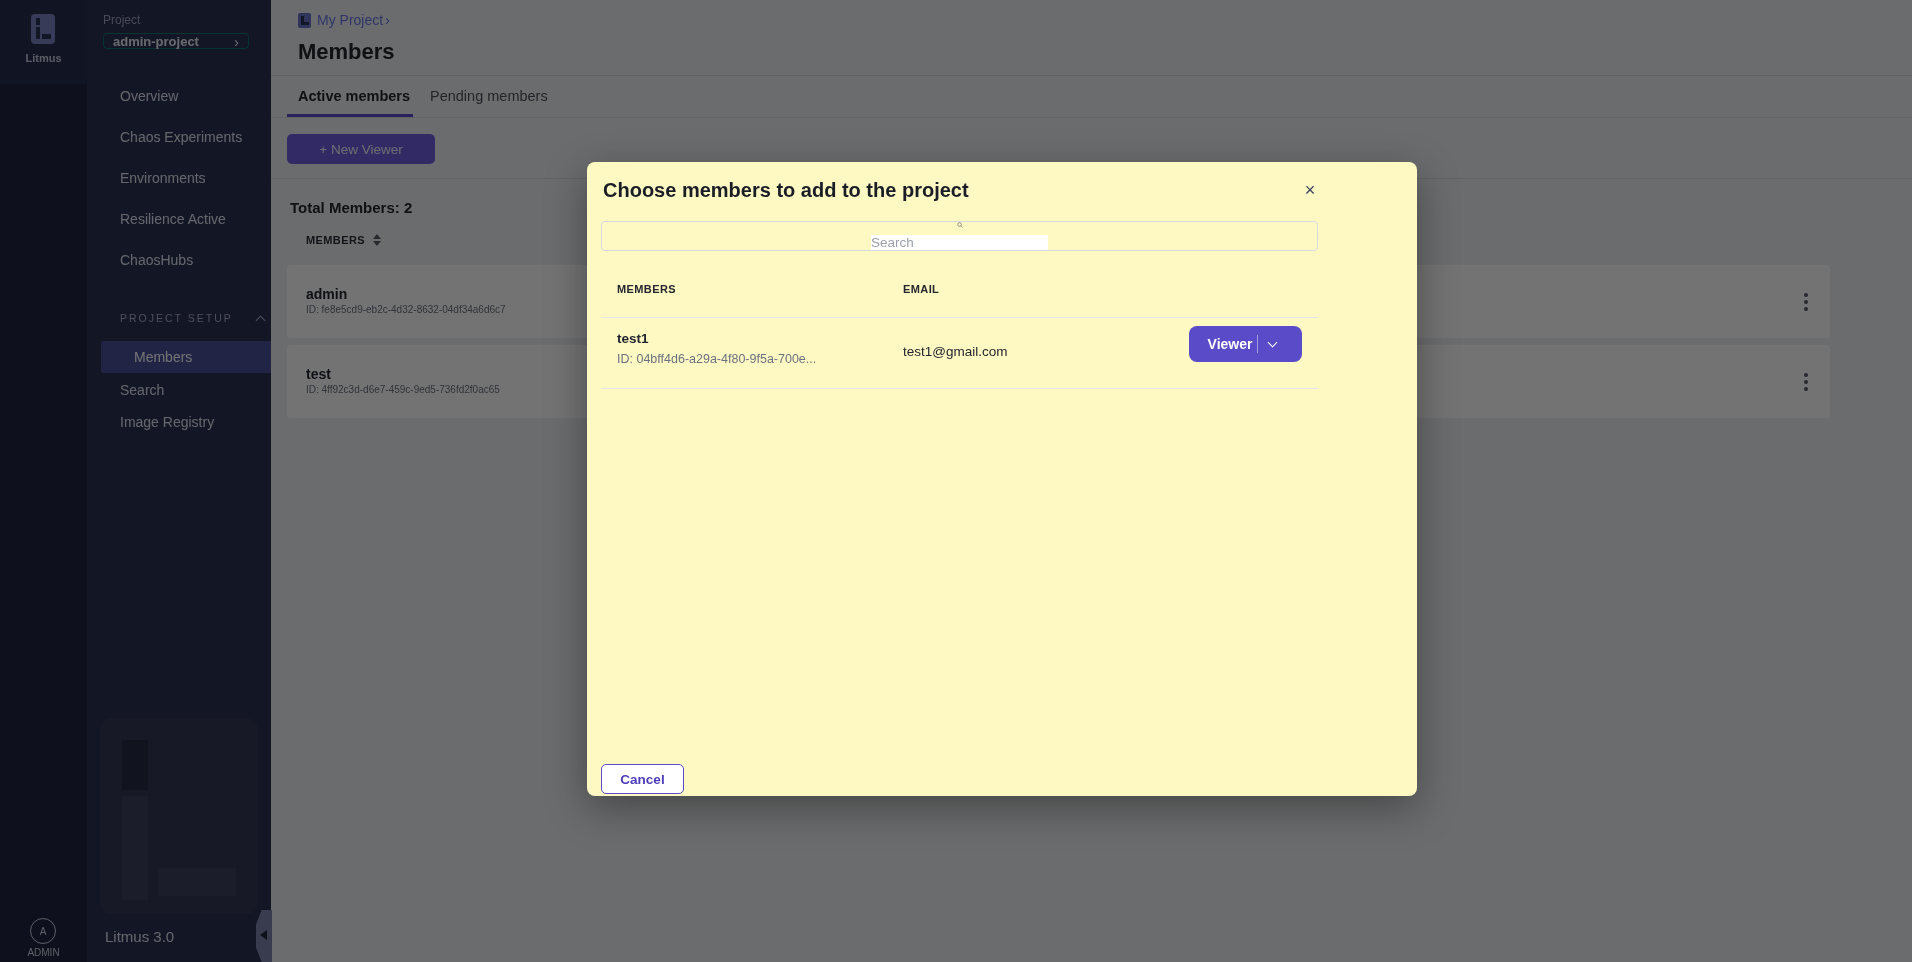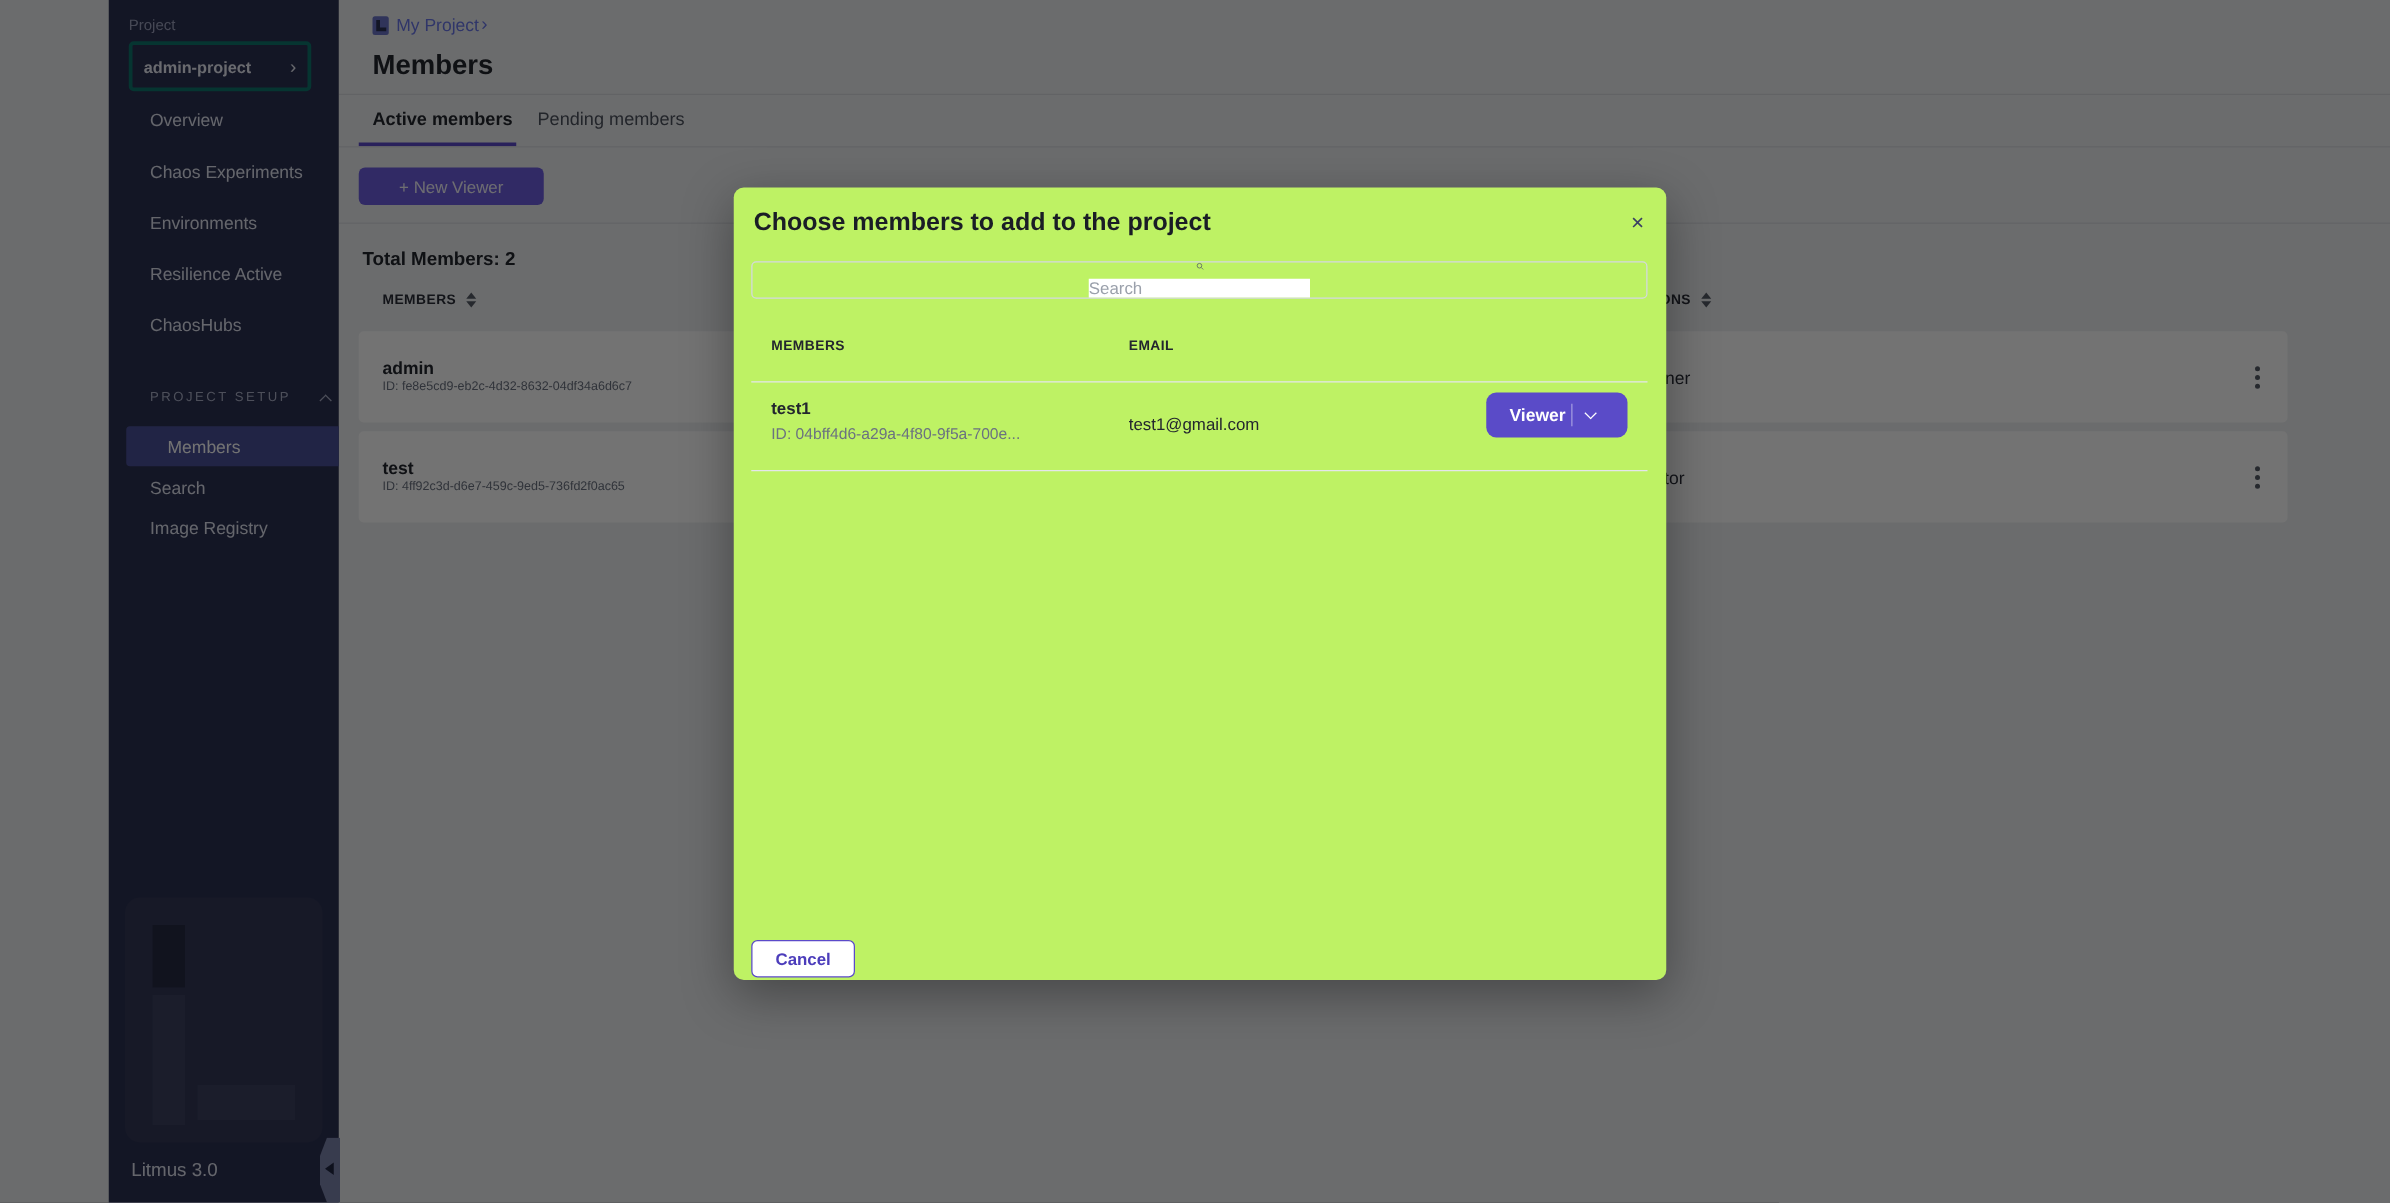--- a/index.html
+++ b/index.html
@@ -15,21 +15,21 @@
   .logo-glyph .vbar { position:absolute; left:5px; top:13px; width:4px; height:12px; background:#2c3152; }
   .logo-glyph .hbar { position:absolute; left:11px; top:20px; width:9px; height:5px; background:#2c3152; }
   .logo-text { position:absolute; left:0; top:52px; width:87px; text-align:center; font-size:11px; font-weight:bold; color:#c8cde0; }
   .avatar { position:absolute; left:30px; top:918px; width:26px; height:26px; border:1.5px solid #cfd4e4; border-radius:50%;
             display:flex; align-items:center; justify-content:center; font-size:10px; color:#cfd4e4; }
   .admin-label { position:absolute; left:0; top:947px; width:87px; text-align:center; font-size:10px; color:#cfd4e4; }
 
   
   .nav { position:absolute; left:87px; top:0; width:184px; height:962px; background:#2c3152; z-index:1; }
   .proj-label { position:absolute; left:16px; top:13px; font-size:12px; color:#9ba1bd; }
-  .proj-select { position:absolute; left:16px; top:33px; width:146px; height:40px; border:3px solid #0f766e; border-radius:4px;
+  .proj-select { position:absolute; left:16px; top:33px; width:146px; height:16px; border:1px solid #0f766e; border-radius:4px;
                  display:flex; align-items:center; justify-content:space-between; padding:0 9px; cursor:pointer; }
   .proj-select .val { font-size:13px; font-weight:bold; color:#e8ebf5; }
   .proj-select .chev { font-size:15px; color:#e8ebf5; line-height:1; }
   .nav-item { position:absolute; left:0; width:184px; height:32px; display:flex; align-items:center; padding-left:33px;
               font-size:14px; color:#dfe3f0; cursor:pointer; }
   .nav-item.active { left:14px; width:170px; background:#4b519a; border-radius:3px 0 0 3px; color:#ffffff; }
   .sect { position:absolute; left:33px; top:312px; width:144px; display:flex; align-items:center; justify-content:space-between;
           font-size:10.5px; letter-spacing:2px; color:#aab0c8; }
   .chev-up { width:7px; height:7px; border-right:1.6px solid #aab0c8; border-bottom:1.6px solid #aab0c8;
              transform:rotate(-135deg); margin-top:4px; }
@@ -67,21 +67,21 @@
   .row-card { position:absolute; left:16px; width:1543px; height:73px; background:#ffffff; border-radius:4px; }
   .row-card .r-name { position:absolute; left:19px; top:21px; font-size:14px; font-weight:bold; color:#23262e; }
   .row-card .r-id { position:absolute; left:19px; top:39px; font-size:10px; color:#6b7280; }
   .row-card .r-role { position:absolute; left:1024px; top:0; height:73px; display:flex; align-items:center; font-size:14px; color:#2a2e38; }
   .kebab { position:absolute; left:1510px; top:0; height:73px; width:18px; display:flex; flex-direction:column; gap:3px;
            align-items:center; justify-content:center; cursor:pointer; }
   .kebab i { width:4px; height:4px; border-radius:50%; background:#555b66; }
 
   
   .overlay { position:absolute; inset:0; background:rgba(0,0,0,0.55); z-index:40; }
-  .modal { position:absolute; left:587px; top:150px; width:746px; height:634px; background:#bef264; border-radius:8px;
+  .modal { position:absolute; left:587px; top:162px; width:830px; height:634px; background:#fef9c3; border-radius:8px;
            box-shadow:0 12px 40px rgba(0,0,0,0.35); z-index:50; }
   .m-title { position:absolute; left:16px; top:17px; font-size:20px; font-weight:bold; color:#1a1d26; }
   .m-close { position:absolute; left:712px; top:17px; width:22px; height:22px; display:flex; align-items:center; justify-content:center;
              font-size:18px; color:#3a3f63; cursor:pointer; }
   .m-search { position:absolute; left:14px; top:59px; width:717px; height:30px; border:1px solid #d4d8e0; border-radius:4px;
               display:flex; align-items:center; padding:0 8px; gap:7px;flex-direction:column; }
   .m-search input { border:none; outline:none; flex:1; font-size:13.5px; font-family:inherit; color:#2a2e38; }
   .m-search input::placeholder { color:#9aa0ab; }
   .m-th { position:absolute; top:121px; font-size:11px; font-weight:bold; letter-spacing:0.4px; color:#23262e; }
   .m-row { position:absolute; left:14px; top:155px; width:717px; height:72px; border-top:1px solid #e4e6ea; border-bottom:1px solid #e4e6ea; }
@@ -95,20 +95,34 @@
   .role-btn .chev-dn { width:7px; height:7px; border-right:1.8px solid #fff; border-bottom:1.8px solid #fff;
               transform:rotate(45deg); margin:-3px 12px 0 11px; }
   .btn-cancel { position:absolute; left:14px; top:568px; width:83px; height:30px; background:#ffffff; border:1.5px solid #5b4ac9;
               border-radius:5px; color:#4c3dbb; font-size:13.5px; font-weight:bold; font-family:inherit; cursor:pointer;margin-top:34px; }
 </style>
 </head>
 <body>
 
 <div class="app">
 
+  <aside class="rail">
+    <div class="logo-box">
+      <div class="logo-glyph">
+          <i class="dot"></i>
+          <i class="vbar"></i>
+          <i class="hbar"></i>
+        </div>
+      <div class="logo-text">Litmus</div>
+    </div>
+    <div class="avatar">
+        <span>A</span>
+      </div>
+    <div class="admin-label">ADMIN</div>
+  </aside>
 
   <nav class="nav">
     <div class="proj-label">Project</div>
     <div class="proj-select">
       <span class="val">admin-project</span>
       <span class="chev">›</span>
     </div>
 
     <div class="nav-item" style="top:80px">Overview</div>
     <div class="nav-item" style="top:121px">Chaos Experiments</div>

